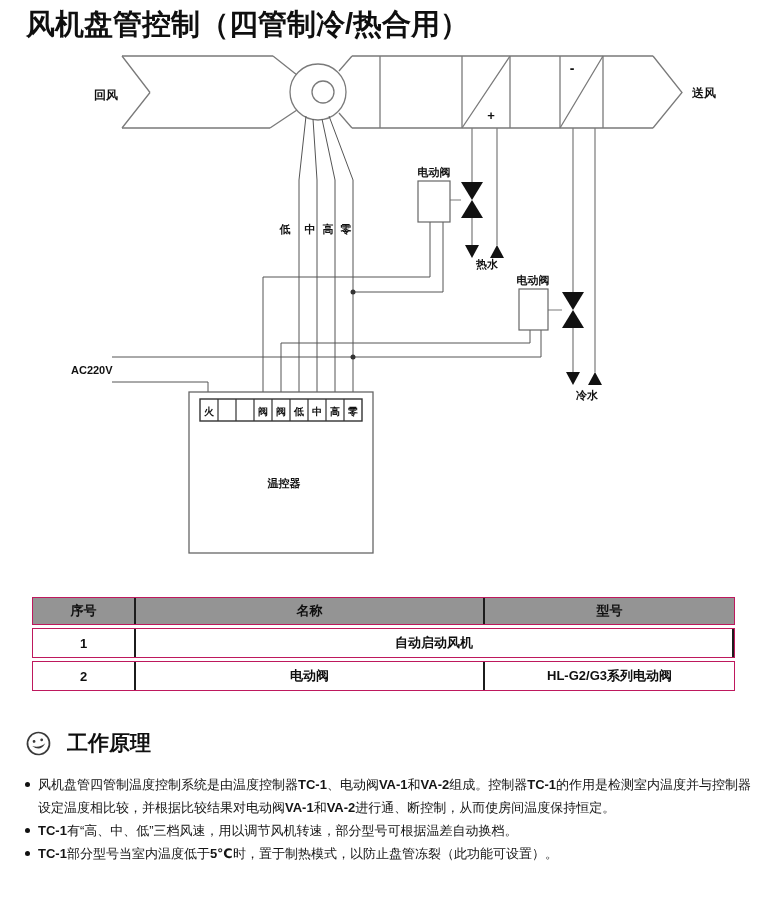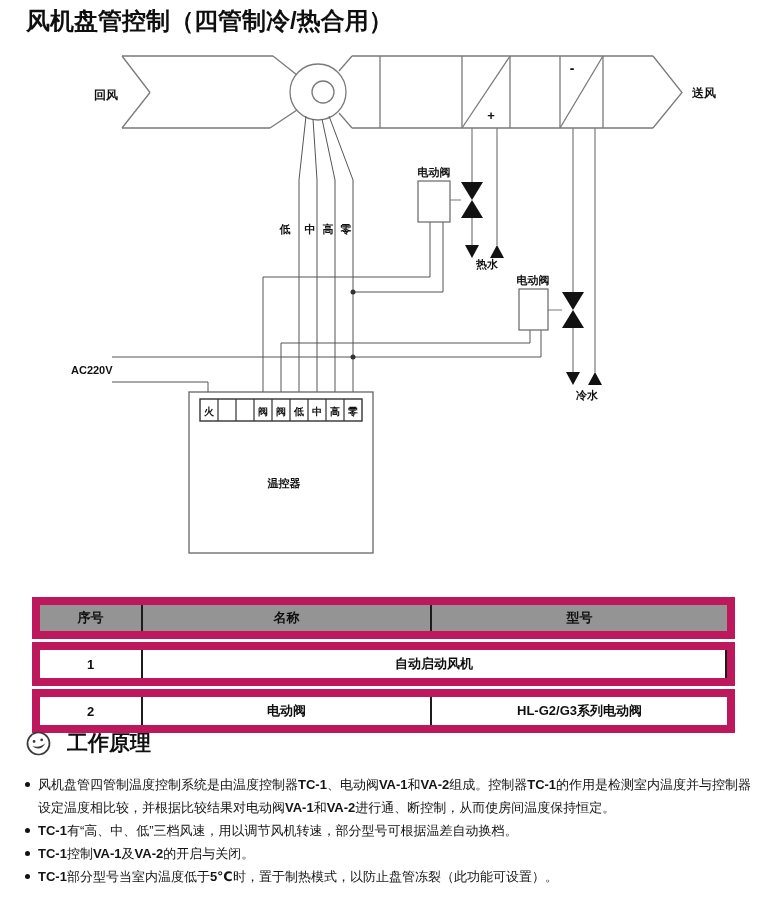--- a/index.html
+++ b/index.html
@@ -1,31 +1,31 @@
 <!DOCTYPE html>
 <html><head>
 <meta charset="utf-8">
 <style>
   html,body{margin:0;padding:0;background:#fff;}
   body{width:762px;height:915px;position:relative;overflow:hidden;
        font-family:"Liberation Sans","DejaVu Sans",sans-serif;color:#111;}
-  .title{position:absolute;left:26px;top:5px;font-size:24px;font-weight:bold;
+  .title{position:absolute;left:26px;top:5px;font-size:29px;font-weight:bold;
          color:#0f0f0f;margin:0;white-space:nowrap;}
   svg text{font-family:"Liberation Sans","DejaVu Sans",sans-serif;fill:#111;}
   .diagram{position:absolute;left:0;top:0;}
   
   .tbl{position:absolute;left:32px;top:597px;width:703px;}
-  .trow{display:flex;border:8px solid #be185d;background:#fff;margin-bottom:3px;}
+  .trow{display:flex;border:1px solid #be185d;background:#fff;margin-bottom:3px;}
   .thead{background:#949494;}
   .tc{display:flex;align-items:center;justify-content:center;
       font-weight:bold;font-size:13px;height:26px;color:#0f0f0f;}
   .trow:not(.thead) .tc{height:28px;}
   .c1{width:101px;border-right:2px solid #1c1c1c;}
   .c2{flex:1;border-right:2px solid #1c1c1c;}
-  .c3{width:295px;border-radius:12px;}
+  .c3{width:249px;border-radius:12px;}
   
   .section-head{position:absolute;left:25px;top:729px;display:flex;align-items:center;gap:15px;}
   .section-head h2{font-size:21px;font-weight:bold;margin:0;color:#0f0f0f;}
   .bullets{position:absolute;left:25px;top:773px;width:733px;margin:0;padding:0;list-style:none;}
   .bullet{position:relative;padding-left:13px;font-size:13px;line-height:23px;color:#141414;}
   .bullet .dot{position:absolute;left:0;top:9px;width:5px;height:5px;border-radius:50%;background:#111;}
   .bullet b{font-weight:bold;}
 </style>
 </head>
 <body>
@@ -154,15 +154,14 @@
       <circle cx="17.4" cy="10.6" r="1.4" fill="#3a3a3a"></circle>
       <path d="M6.8,14.6 Q13.5,22.5 20.2,14.6 Q13.8,18.4 6.8,14.6 Z" fill="#3a3a3a"></path>
     </g>
   </svg>
   <h2>工作原理</h2>
 </div>
 
 <ul class="bullets">
   <li class="bullet"><span class="dot"></span><span>风机盘管四管制温度控制系统是由温度控制器</span><b>TC-1</b><span>、电动阀</span><b>VA-1</b><span>和</span><b>VA-2</b><span>组成。控制器</span><b>TC-1</b><span>的作用是检测室内温度并与控制器设定温度相比较，并根据比较结果对电动阀</span><b>VA-1</b><span>和</span><b>VA-2</b><span>进行通、断控制，从而使房间温度保持恒定。</span></li>
   <li class="bullet"><span class="dot"></span><b>TC-1</b><span>有“高、中、低”三档风速，用以调节风机转速，部分型号可根据温差自动换档。</span></li>
-  <li class="bullet"><span class="dot"></span><b>TC-1</b><span>控制</span><b>VA-1</b><span>及</span><b>VA-2</b><span>的开启与关闭。</span></li>
   <li class="bullet"><span class="dot"></span><b>TC-1</b><span>部分型号当室内温度低于</span><b>5℃</b><span>时，置于制热模式，以防止盘管冻裂（此功能可设置）。</span></li>
 </ul>
 
 </body></html>

